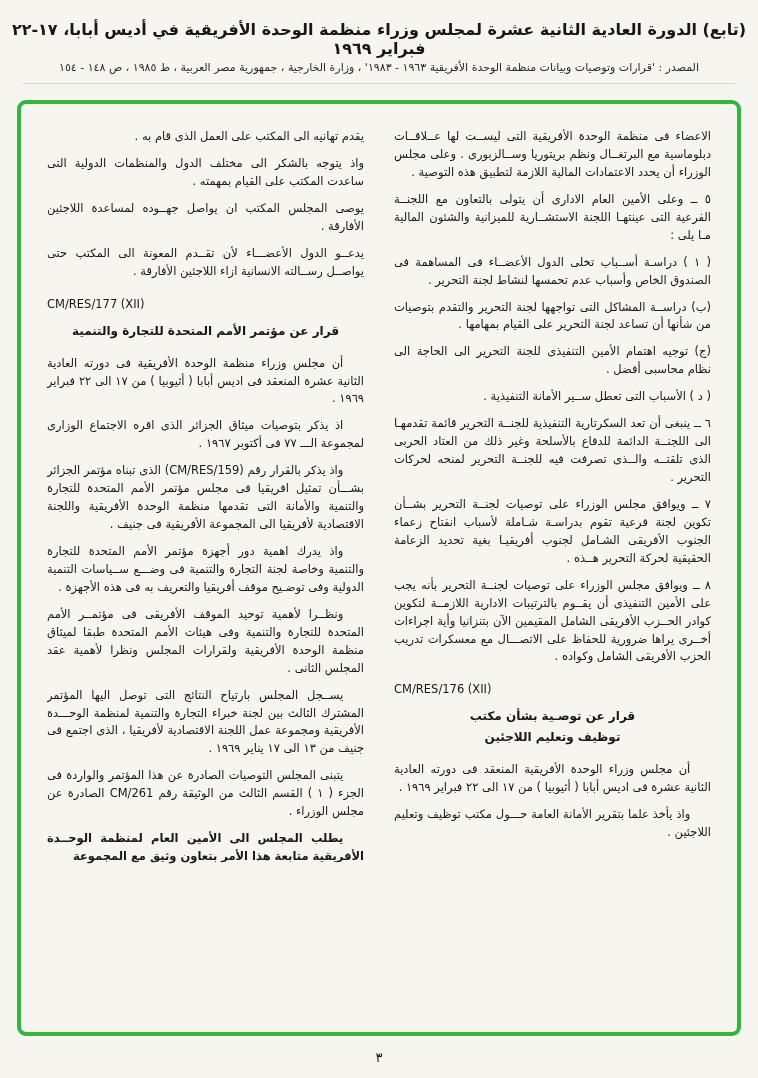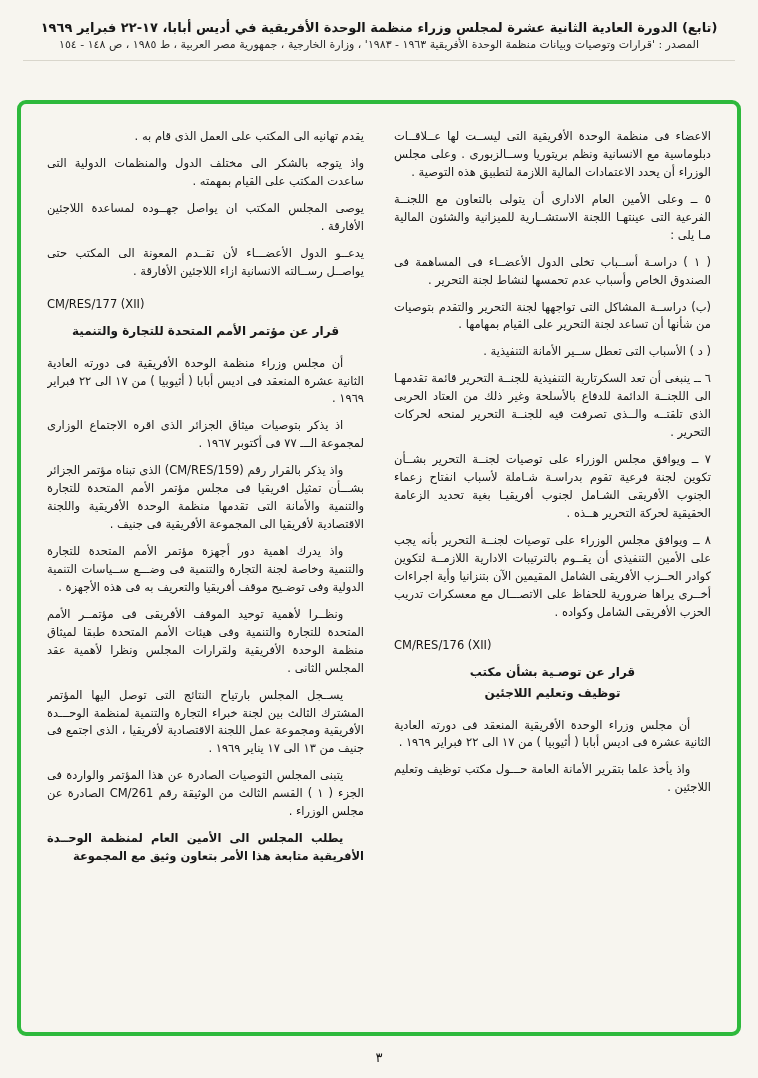--- a/index.html
+++ b/index.html
@@ -6,21 +6,21 @@
   html,body { background:#e9e7e1; }
   .page {
     width:758px; height:1078px;
     background:#f7f5ef;
     position:relative; overflow:hidden;
     font-family:"DejaVu Sans", sans-serif;
     color:#171717;
     margin:0 auto;
   }
   .header { direction:rtl; text-align:center; padding-top:20px; }
-  .header-title { font-size:13px; font-weight:bold; }
+  .header-title { font-size:16px; font-weight:bold; }
   .header-source { font-size:11px; margin-top:3px; color:#2a2a2a; }
   .header-rule { width:712px; margin:9px auto 0; border-bottom:1px solid #d9d6cc; }
   .frame {
     position:absolute; left:17px; top:100px; width:724px; height:936px;
     border:4px solid #2eb93c; border-radius:9px;
     padding:24px 26px 18px;
     background:#f7f5ef;
   }
   .cols { display:flex; direction:rtl; gap:30px; height:100%; overflow:hidden; }
   .col { flex:1; min-width:0; }
@@ -45,24 +45,25 @@
   <div class="header">
     <div class="header-title">(تابع) الدورة العادية الثانية عشرة لمجلس وزراء منظمة الوحدة الأفريقية في أديس أبابا، ١٧-٢٢ فبراير ١٩٦٩</div>
     <div class="header-source">المصدر : 'قرارات وتوصيات وبيانات منظمة الوحدة الأفريقية ١٩٦٣ - ١٩٨٣' ، وزارة الخارجية ، جمهورية مصر العربية ، ط ١٩٨٥ ، ص ١٤٨ - ١٥٤</div>
     <div class="header-rule"></div>
   </div>
 
   <div class="frame">
     <div class="cols">
 
       <div class="col">
-        <p class="para">الاعضاء فى منظمة الوحدة الأفريقية التى ليســت لها عــلاقــات دبلوماسية مع الانسانية ونظم بريتوريا وســالزبورى . وعلى مجلس الوزراء أن يحدد الاعتمادات المالية اللازمة لتطبيق هذه التوصية .</p>
+        <p class="para">الاعضاء فى منظمة الوحدة الأفريقية التى ليســت لها عــلاقــات دبلوماسية مع البرتغــال ونظم بريتوريا وســالزبورى . وعلى مجلس الوزراء أن يحدد الاعتمادات المالية اللازمة لتطبيق هذه التوصية .</p>
         <p class="para">٥ ــ وعلى الأمين العام الادارى أن يتولى بالتعاون مع اللجنــة الفرعية التى عينتهـا اللجنة الاستشــارية للميزانية والشئون المالية مـا يلى :</p>
         <p class="para">( ١ ) دراسـة أســباب تخلى الدول الأعضــاء فى المساهمة فى الصندوق الخاص وأسباب عدم تحمسها لنشاط لجنة التحرير .</p>
         <p class="para">(ب) دراســة المشاكل التى تواجهها لجنة التحرير والتقدم بتوصيات من شأنها أن تساعد لجنة التحرير على القيام بمهامها .</p>
+        <p class="para">(ج) توجيه اهتمام الأمين التنفيذى للجنة التحرير الى الحاجة الى نظام محاسبى أفضل .</p>
         <p class="para">( د ) الأسباب التى تعطل ســير الأمانة التنفيذية .</p>
         <p class="para">٦ ــ ينبغى أن تعد السكرتارية التنفيذية للجنــة التحرير قائمة تقدمهـا الى اللجنــة الدائمة للدفاع بالأسلحة وغير ذلك من العتاد الحربى الذى تلقتــه والــذى تصرفت فيه للجنــة التحرير لمنحه لحركات التحرير .</p>
         <p class="para">٧ ــ ويوافق مجلس الوزراء على توصيات لجنــة التحرير بشــأن تكوين لجنة فرعية تقوم بدراسـة شـاملة لأسباب انفتاح زعماء الجنوب الأفريقى الشـامل لجنوب أفريقيـا بغية تحديد الزعامة الحقيقية لحركة التحرير هــذه .</p>
         <p class="para">٨ ــ ويوافق مجلس الوزراء على توصيات لجنــة التحرير بأنه يجب على الأمين التنفيذى أن يقــوم بالترتيبات الادارية اللازمــة لتكوين كوادر الحــزب الأفريقى الشامل المقيمين الآن بتنزانيا وأية اجراءات أخــرى يراها ضرورية للحفاظ على الاتصـــال مع معسكرات تدريب الحزب الأفريقى الشامل وكواده .</p>
         <p class="ref">CM/RES/176  (XII)</p>
         <p class="title">قرار عن توصـية بشأن مكتب
 توظيف وتعليم اللاجئين</p>
         <p class="para indent">أن مجلس وزراء الوحدة الأفريقية المنعقد فى دورته العادية الثانية عشرة فى اديس أبابا ( أثيوبيا ) من ١٧ الى ٢٢ فبراير ١٩٦٩ .</p>
         <p class="para indent">واذ يأخذ علما بتقرير الأمانة العامة حـــول مكتب توظيف وتعليم اللاجئين .</p>
       </div>

